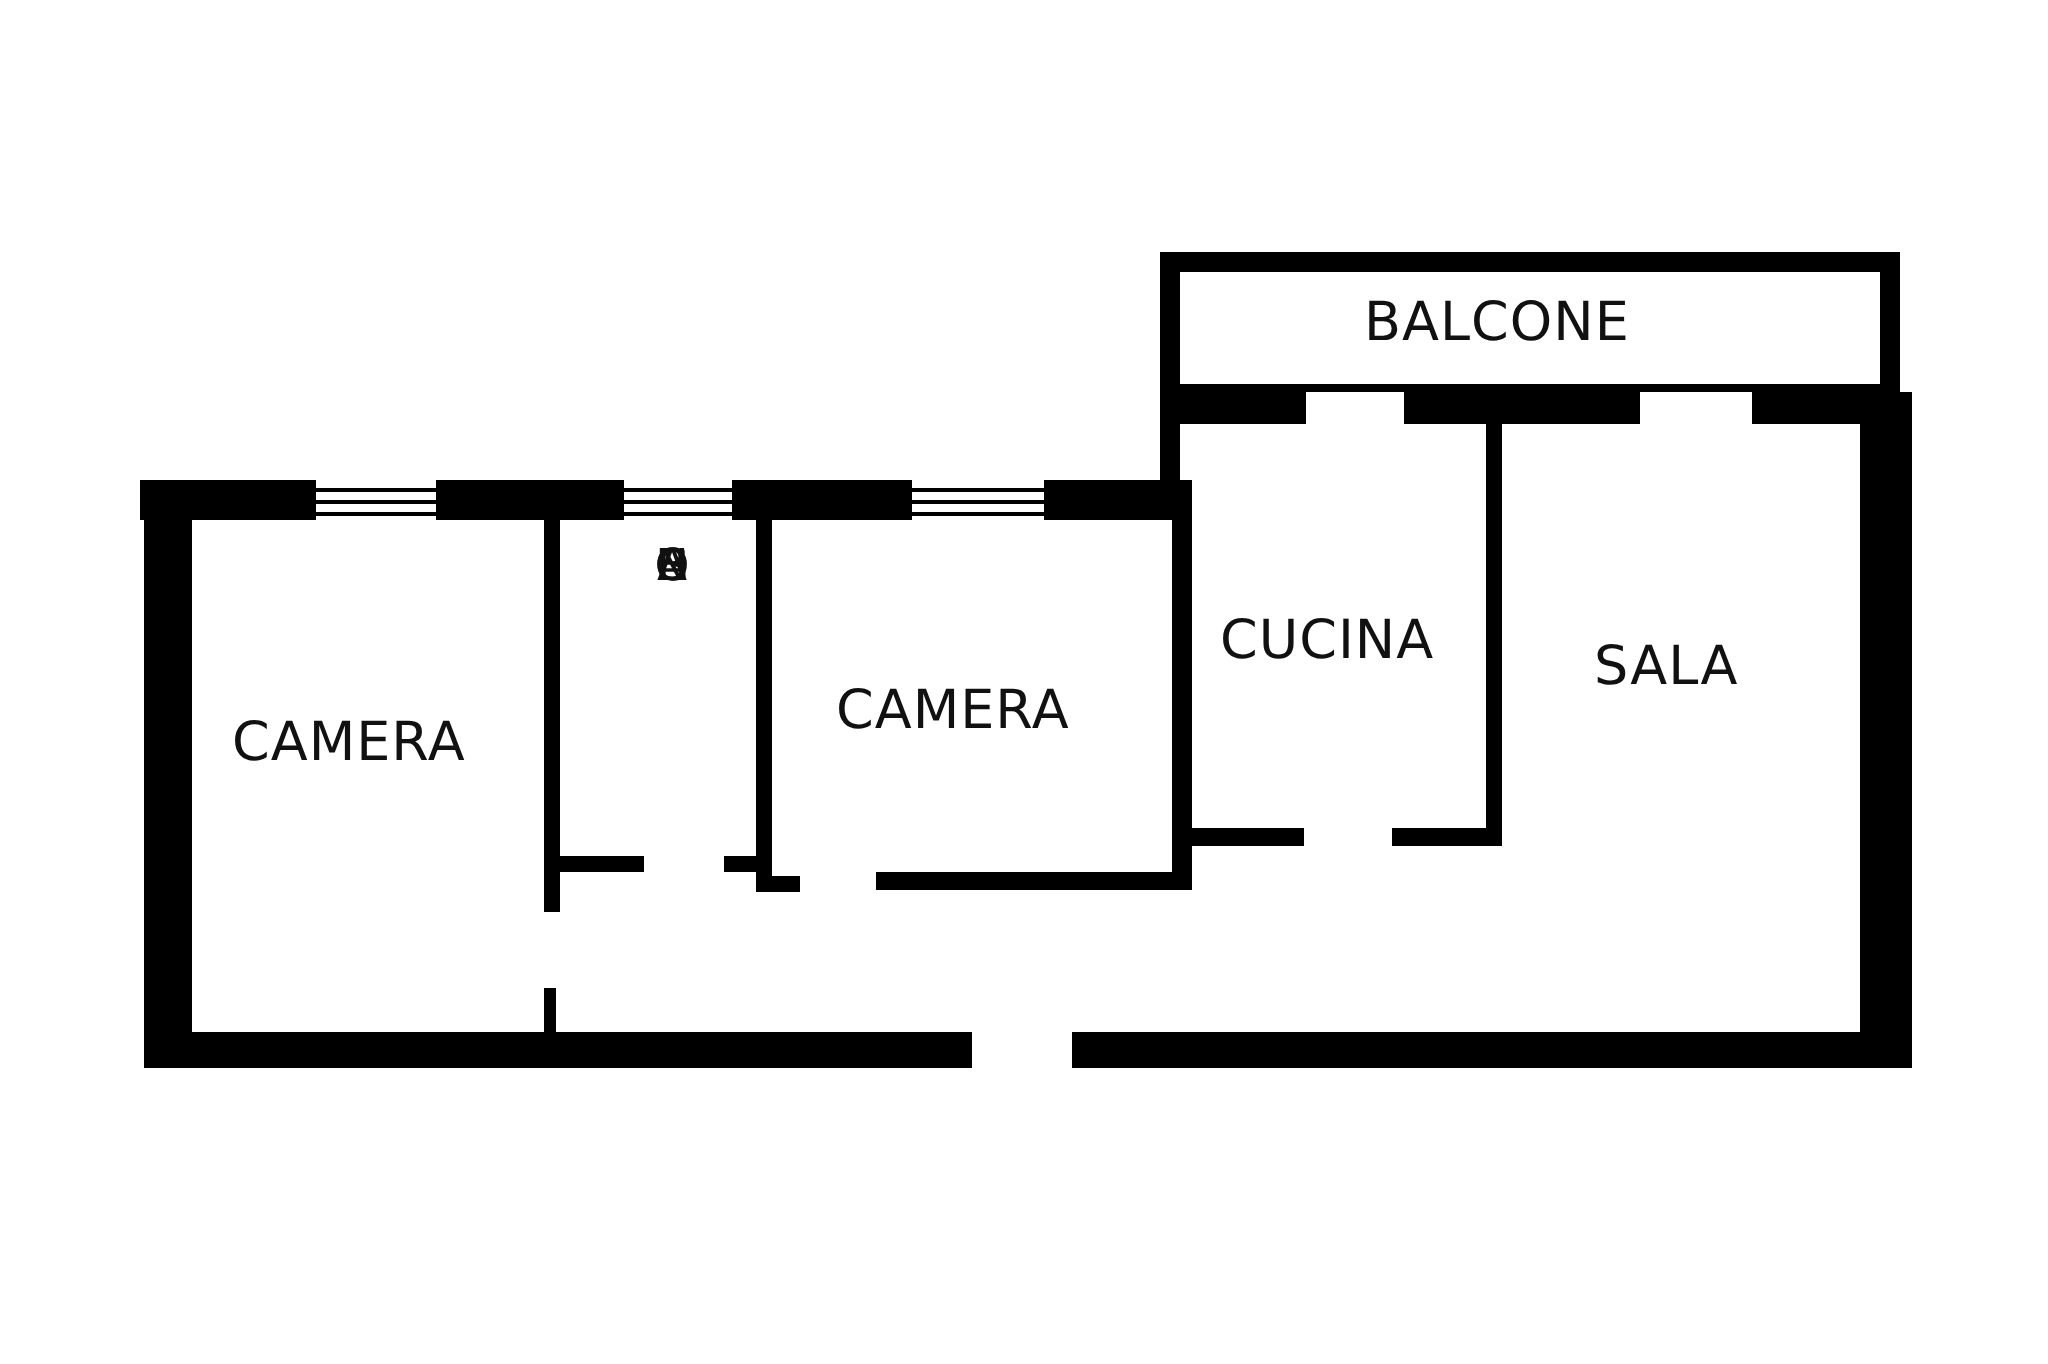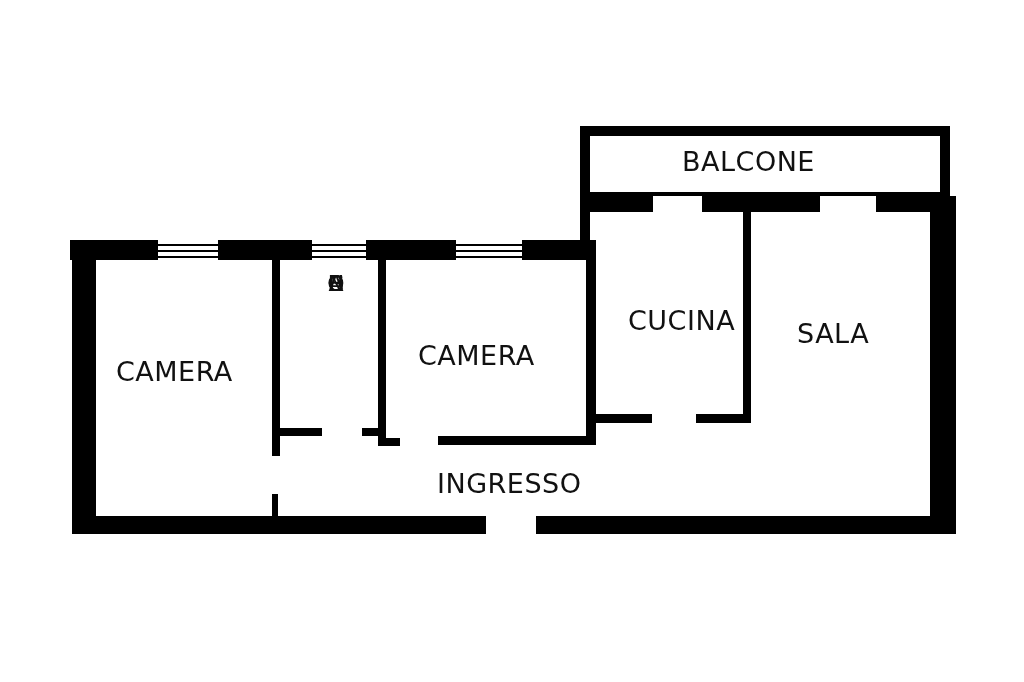--- a/index.html
+++ b/index.html
@@ -76,16 +76,15 @@
 
   <div style="position:absolute; left:324px; top:270px;">
     <div class="label-vertical">B</div>
     <div class="label-vertical">A</div>
     <div class="label-vertical">G</div>
     <div class="label-vertical">N</div>
     <div class="label-vertical">O</div>
   </div>
 
   <div class="label" style="left:418px; top:340px;">CAMERA</div>
-  <div class="label" style="left:628px; top:305px;">CUCINA</div>
+  <div class="label" style="left:610px; top:305px;">CUCINA</div>
   <div class="label" style="left:797px; top:318px;">SALA</div>
-  <div class="label" style="left:437px; top:468px;">INGRESSO</div>
 </div>
 
 </body></html>

